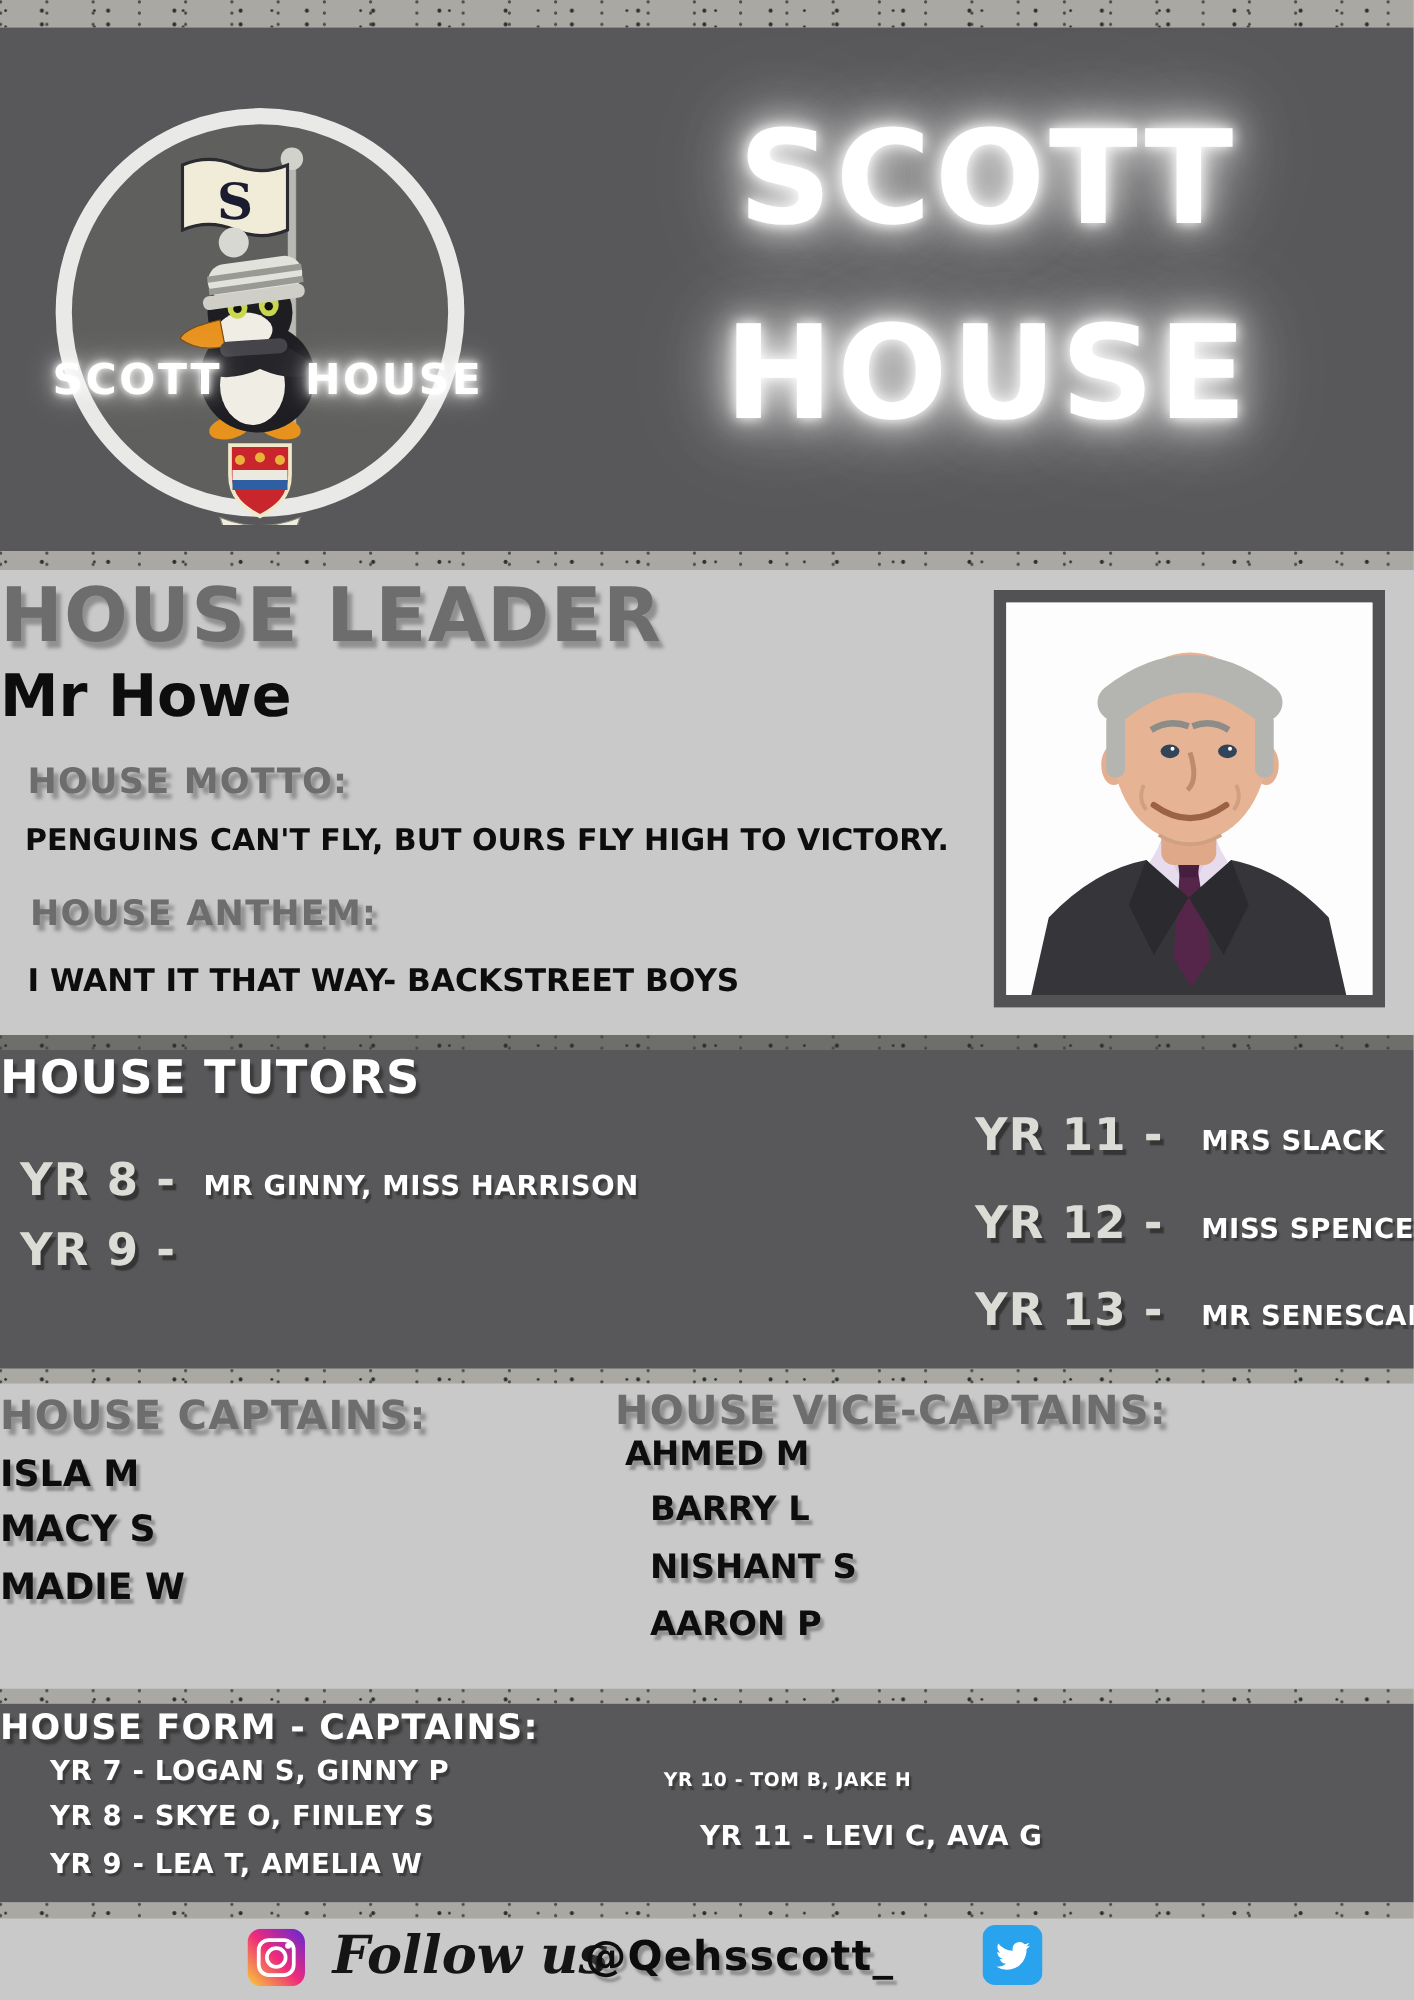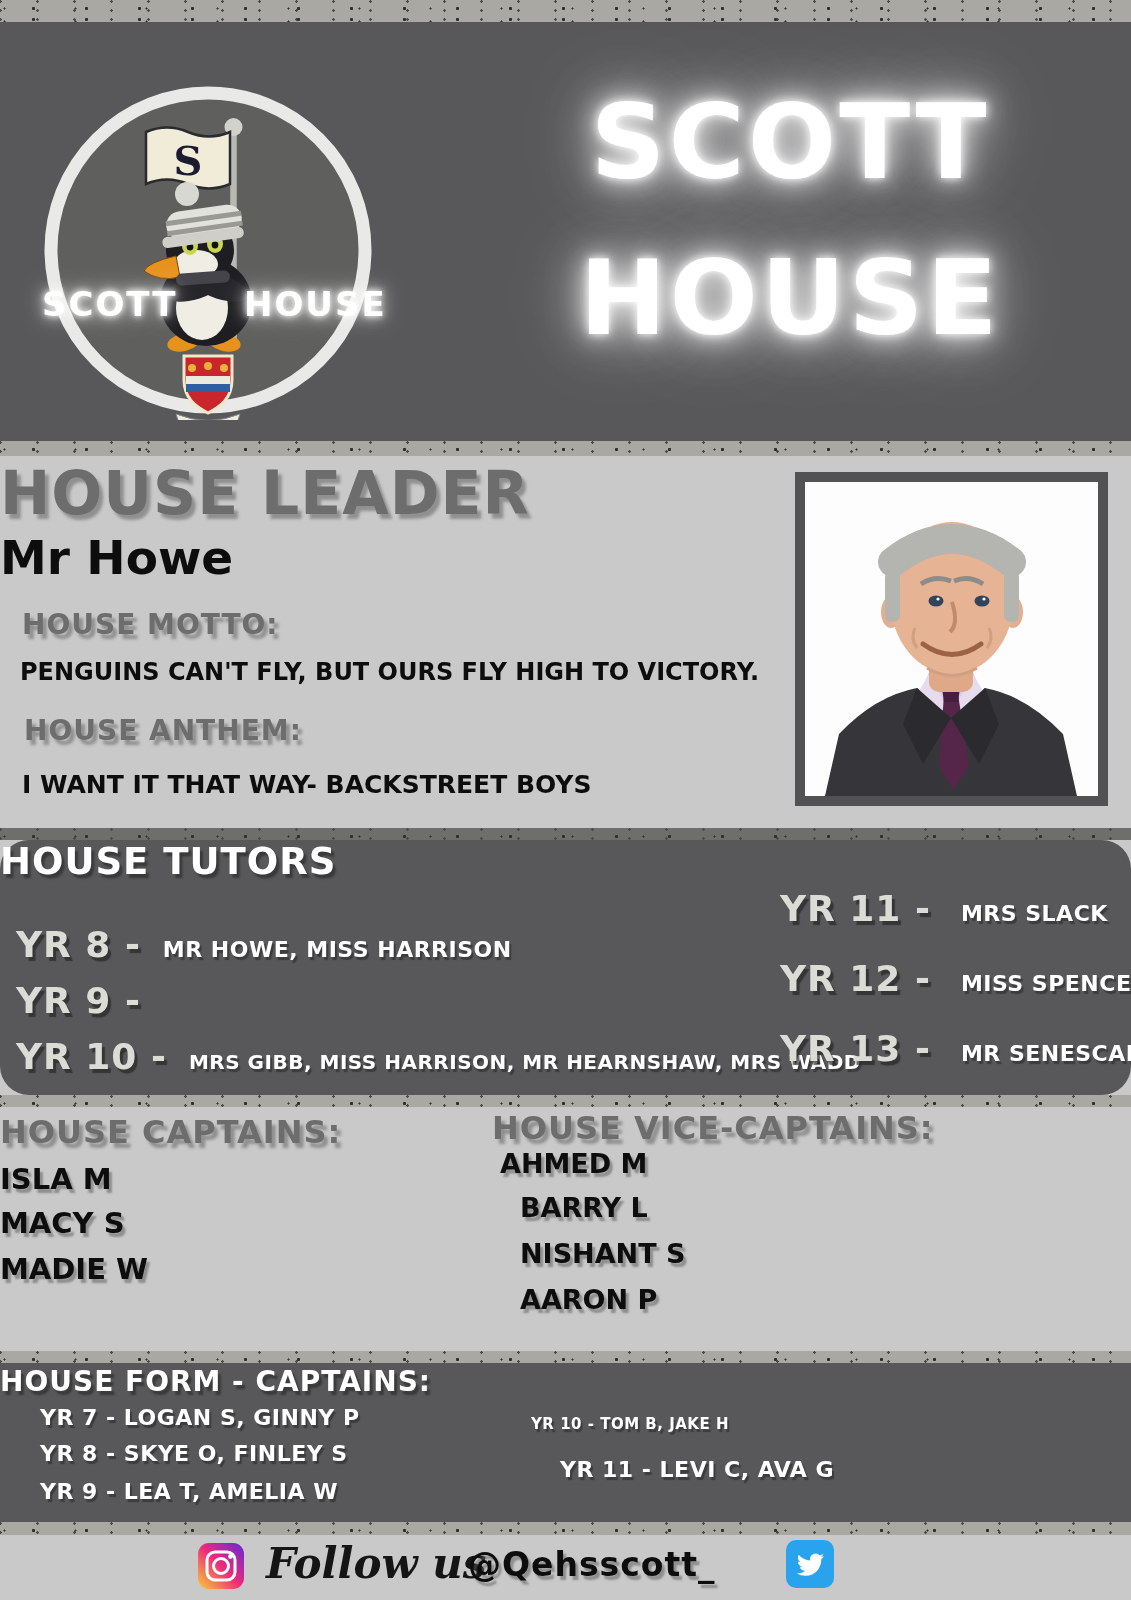--- a/index.html
+++ b/index.html
@@ -161,33 +161,29 @@
       <path d="M118,162 q29,21 58,0" stroke="#9c6248" stroke-width="5" fill="none" stroke-linecap="round"></path>
       <path d="M110,146 q-5,11 2,20" stroke="#cfa081" stroke-width="3" fill="none"></path>
       <path d="M184,146 q5,11 -2,20" stroke="#cfa081" stroke-width="3" fill="none"></path>
       <path d="M122,186 q25,15 50,0" stroke="#cfa081" stroke-width="3" fill="none"></path>
     </svg>
   </div>
 </div>
 
 <div class="tex dark" style="top:828px;height:12px;"></div>
 
-<div class="band band-dark" style="top:840px;height:255px;border-radius:29px;">
+<div class="band band-dark" style="top:840px;height:255px;">
   <div class="abs h-white center" style="top:0px;left:0;width:1091px;font-size:37px;">HOUSE TUTORS</div>
 
   <div class="trow" style="left:16px;top:84px;">
     <span class="yr-label" style="font-size:36px;">YR 8 -</span>
-    <span class="t-white" style="font-size:22px;">MR HOWE, MISS HARRISON</span>
+    <span class="t-white" style="font-size:22px;">MR GINNY, MISS HARRISON</span>
   </div>
   <div class="trow" style="left:16px;top:140px;">
     <span class="yr-label" style="font-size:36px;">YR 9 -</span>
-  </div>
-  <div class="trow" style="left:16px;top:196px;">
-    <span class="yr-label" style="font-size:36px;">YR 10 -</span>
-    <span class="t-white" style="font-size:20px;">MRS GIBB, MISS HARRISON, MR HEARNSHAW, MRS WADD</span>
   </div>
 
   <div class="trow" style="left:780px;top:48px;gap:30px;">
     <span class="yr-label" style="font-size:36px;">YR 11 -</span>
     <span class="t-white" style="font-size:22px;">MRS SLACK</span>
   </div>
   <div class="trow" style="left:780px;top:118px;gap:30px;">
     <span class="yr-label" style="font-size:36px;">YR 12 -</span>
     <span class="t-white" style="font-size:22px;">MISS SPENCER</span>
   </div>

